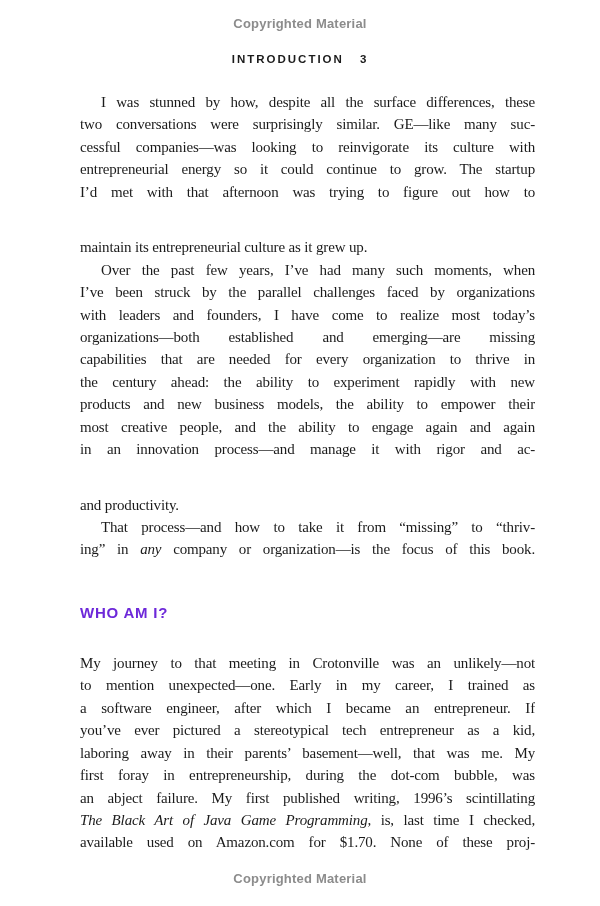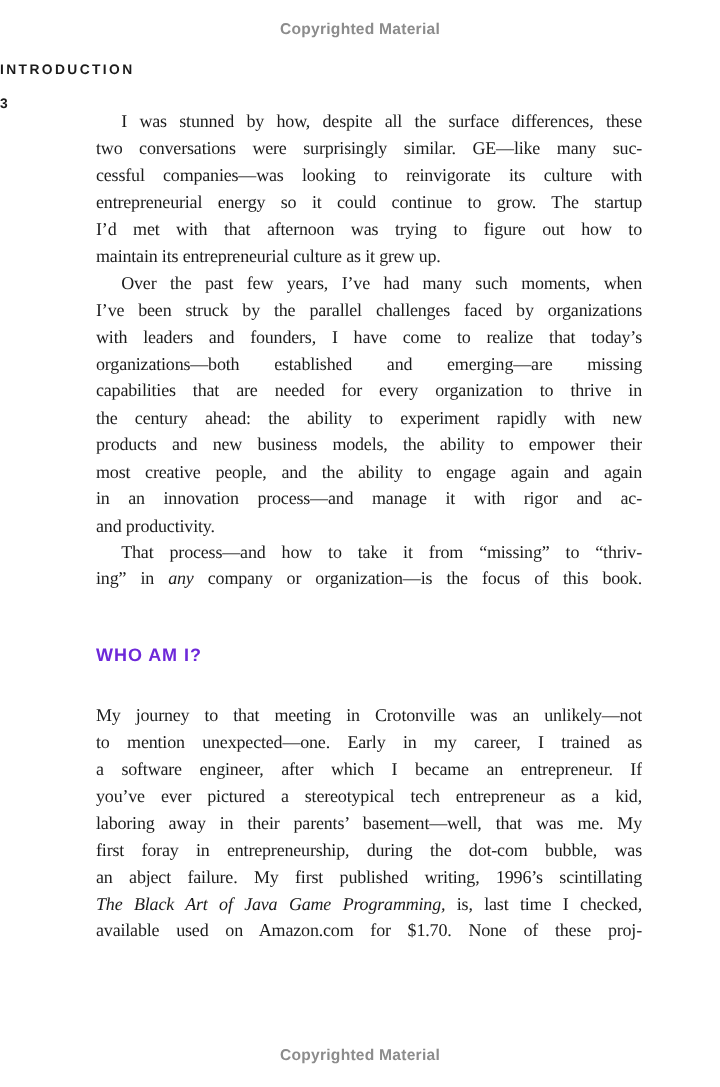--- a/index.html
+++ b/index.html
@@ -30,42 +30,41 @@
     left: 0;
     width: 600px;
     display: flex;
     justify-content: center;
     gap: 16px;
     font-family: "Liberation Sans", "DejaVu Sans", sans-serif;
     font-size: 11.5px;
     font-weight: 700;
     letter-spacing: 2px;
     color: #1b1b1b;
-    flex-direction: column;
   }
   .body-text {
     position: absolute;
     top: 91px;
     left: 80px;
     width: 455px;
     font-size: 15px;
     color: #1b1b1b;
     letter-spacing: -0.15px;
     hyphens: none;
   }
   .para { margin: 0; }
   .line {
     height: 22.45px;
     line-height: 22.45px;
     overflow: hidden;
     text-align: justify;
     text-align-last: justify;
     white-space: normal;
   }
-  .line.end { text-align-last: auto; }
+  .line.end { text-align-last: auto; margin-top: 33px; }
   .line.indent { text-indent: 21px; }
   .italic { font-style: italic; }
   .section-heading {
     font-family: "Liberation Sans", "DejaVu Sans", sans-serif;
     font-size: 15px;
     font-weight: 700;
     letter-spacing: 0.8px;
     color: #6d28d9;
     margin: 43px 0 31px 0;
     height: 17px;
@@ -92,21 +91,21 @@
       <div class="line">two conversations were surprisingly similar. GE—like many suc-</div>
       <div class="line">cessful companies—was looking to reinvigorate its culture with</div>
       <div class="line">entrepreneurial energy so it could continue to grow. The startup</div>
       <div class="line">I’d met with that afternoon was trying to figure out how to</div>
       <div class="line end">maintain its entrepreneurial culture as it grew up.</div>
     </div>
 
     <div class="para">
       <div class="line indent">Over the past few years, I’ve had many such moments, when</div>
       <div class="line">I’ve been struck by the parallel challenges faced by organizations</div>
-      <div class="line">with leaders and founders, I have come to realize that today’s</div>
+      <div class="line">with leaders and founders, I have come to realize most today’s</div>
       <div class="line">organizations—both established and emerging—are missing</div>
       <div class="line">capabilities that are needed for every organization to thrive in</div>
       <div class="line">the century ahead: the ability to experiment rapidly with new</div>
       <div class="line">products and new business models, the ability to empower their</div>
       <div class="line">most creative people, and the ability to engage again and again</div>
       <div class="line">in an innovation process—and manage it with rigor and ac-</div>
       <div class="line end">and productivity.</div>
     </div>
 
     <div class="para">

